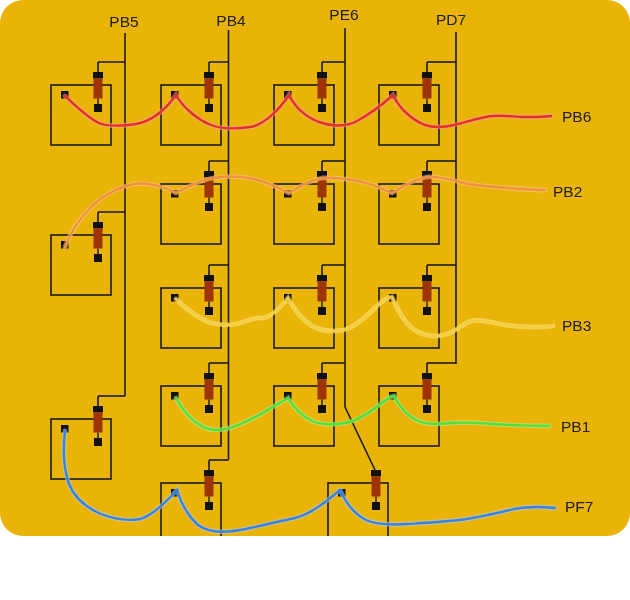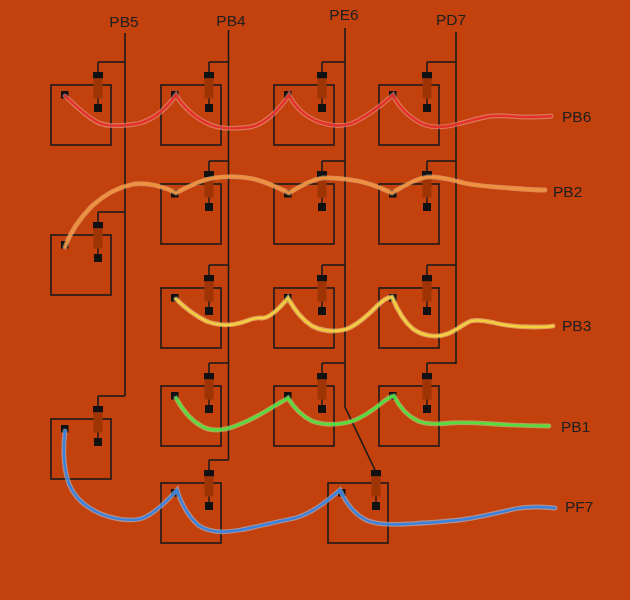--- a/index.html
+++ b/index.html
@@ -1,16 +1,16 @@
 <!DOCTYPE html>
 <html><head>
 <meta charset="utf-8">
 <style>
   html,body{margin:0;padding:0;background:#ffffff;}
-  #stage{position:relative;width:630px;height:600px;background:#c2410c;overflow:hidden;}
+  #stage{position:relative;width:630px;height:536px;background:#eab308;overflow:hidden;border-radius:23px;}
   svg{display:block;}
   text{font-family:"Liberation Sans","DejaVu Sans",sans-serif;font-size:15.5px;fill:#202020;}
 </style>
 </head>
 <body>
 
 <div id="stage">
   <svg id="diagram" width="630" height="600" viewBox="0 0 630 600">
     <g id="layer-buses">
         <line x1="125" y1="33" x2="125" y2="396" stroke="#1b1b1b" stroke-width="1.6"></line>

